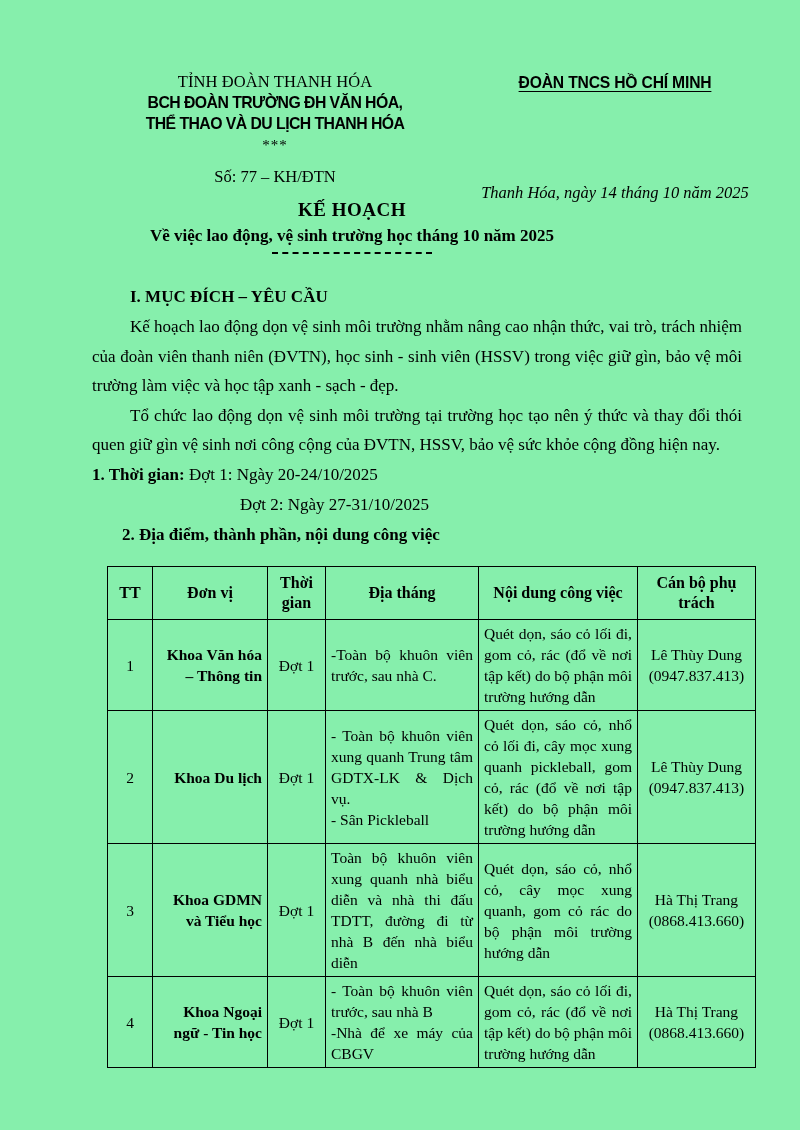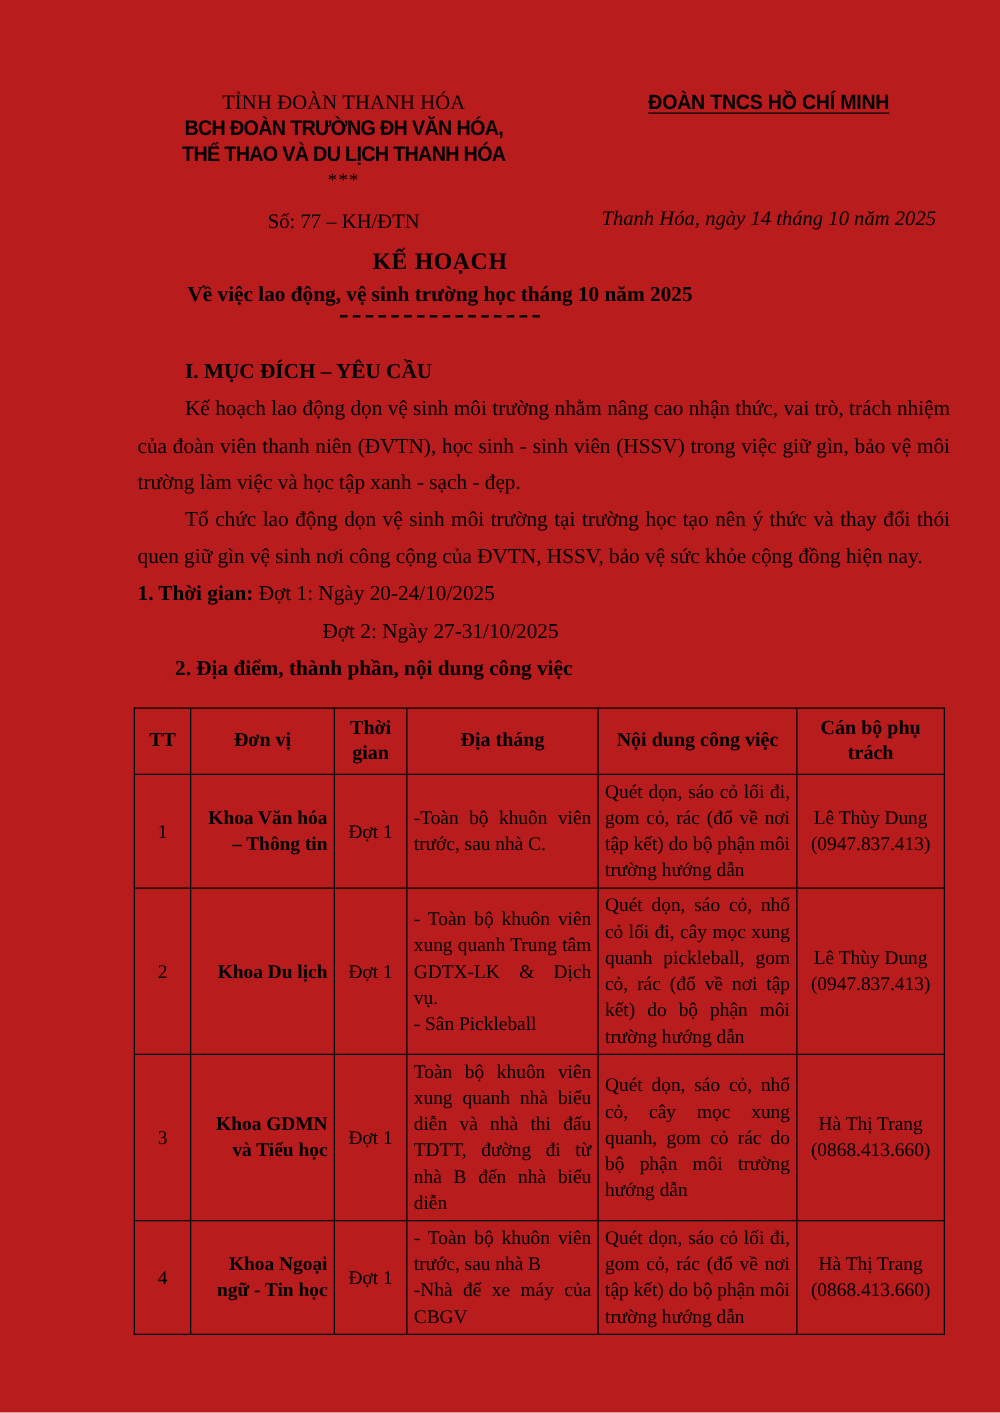--- a/index.html
+++ b/index.html
@@ -14,21 +14,21 @@
     position: relative;
     font-family: "Liberation Serif", "DejaVu Serif", serif;
     color: #000000;
     overflow: hidden;
   }
 
   .page {
     position: relative;
     width: 800px;
     height: 1130px;
-    background: #b91c1c;
+    background: #86efac;
   }
 
   
   .header {
     position: absolute;
     top: 72px;
     left: 0;
     width: 800px;
     height: 120px;
   }
@@ -83,21 +83,21 @@
     text-decoration: underline;
     text-underline-offset: 3px;
     white-space: nowrap;
     transform: scaleX(0.95);
     transform-origin: center;
   }
   .date-line {
     font-size: 16.5px;
     font-style: italic;
     line-height: 20px;
-    margin-top: 72px;
+    margin-top: 90px;
     white-space: nowrap;
   }
 
   
   .title-block {
     position: absolute;
     top: 198px;
     left: 0;
     width: 704px;
     text-align: center;
@@ -118,21 +118,21 @@
     margin: 5px auto 0 auto;
     width: 160px;
     height: 0;
     border-top: 2.2px dashed #000;
   }
 
   
   .content {
     position: absolute;
     top: 282px;
-    left: 110px;
+    left: 92px;
     width: 650px;
   }
   .sec-head {
     font-size: 17px;
     font-weight: bold;
     line-height: 30px;
     margin-left: 38px;
     white-space: nowrap;
   }
   .para {

